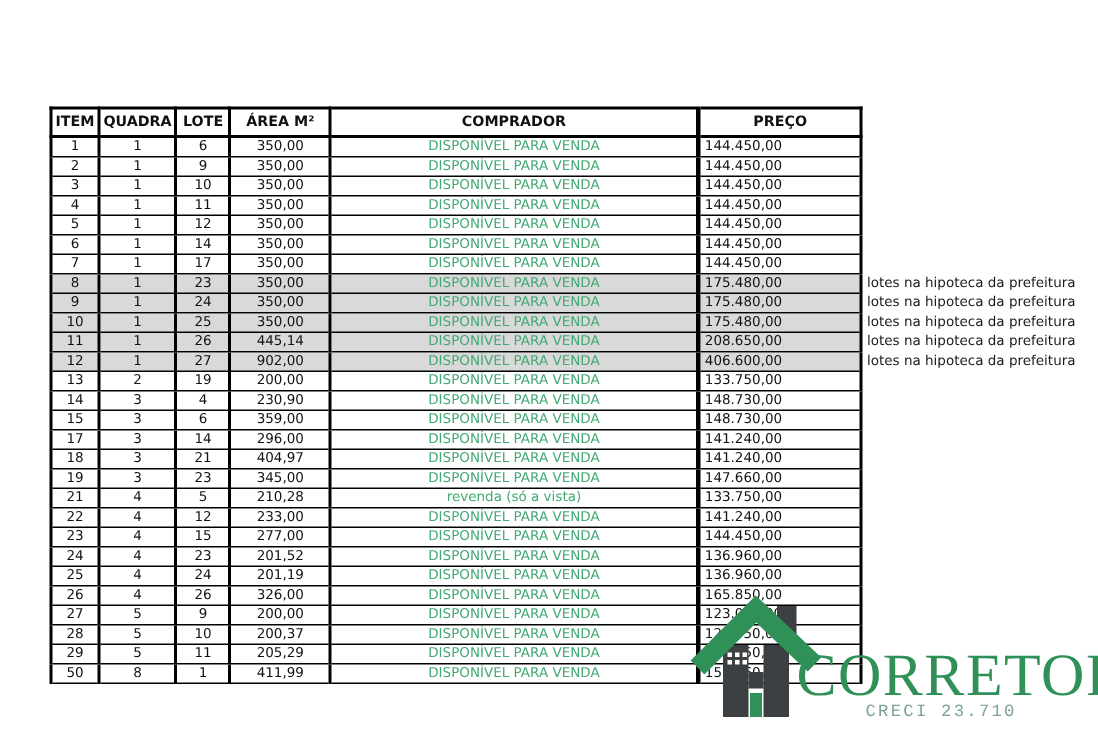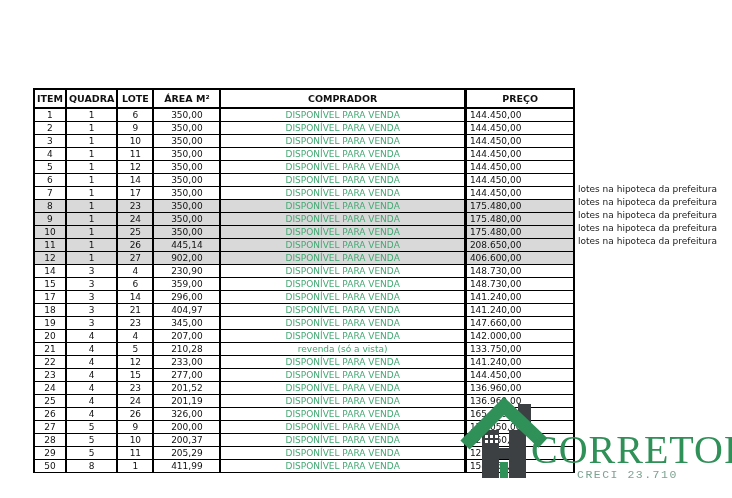--- a/index.html
+++ b/index.html
@@ -1,20 +1,20 @@
 <!DOCTYPE html>
 <html><head>
 <meta charset="utf-8">
 <style>
   html,body{margin:0;padding:0;background:#fff;}
   .page{position:relative;width:732px;height:498px;background:#ffffff;overflow:hidden;
         font-family:"DejaVu Sans","Liberation Sans",sans-serif;color:#111;}
   .title{position:absolute;left:135px;top:41px;font-size:11px;font-weight:bold;
          letter-spacing:.2px;color:#000;white-space:nowrap;}
-  table.sales{position:absolute;left:33px;top:88px;border-collapse:collapse;table-layout:fixed;
+  table.sales{position:absolute;left:33px;top:71px;border-collapse:collapse;table-layout:fixed;
               background:#fff;}
   table.sales th{border:2px solid #000;font-size:9.5px;font-weight:bold;height:17px;
                  padding:0 2px;text-align:center;background:#fff;white-space:nowrap;}
   table.sales td{border:1px solid #000;border-left-width:2px;border-right-width:2px;
                  font-size:9px;height:12px;line-height:12px;padding:0 3px;text-align:center;
                  white-space:nowrap;overflow:hidden;}
   table.sales td.c-preco,table.sales th.c-preco{border-left-width:3px;}
   table.sales td.c-preco{text-align:left;}
   table.sales tr.hl td{background:#d9d9d9;}
   .txt-green{color:#43a873;}
@@ -147,20 +147,28 @@
         </tr>
         <tr class="hl">
           <td>12</td>
           <td>1</td>
           <td>27</td>
           <td>902,00</td>
           <td class="txt-green">DISPONÍVEL PARA VENDA</td>
           <td class="c-preco">406.600,00</td>
         </tr>
         <tr>
+          <td>13</td>
+          <td>2</td>
+          <td>19</td>
+          <td>200,00</td>
+          <td class="txt-green">DISPONÍVEL PARA VENDA</td>
+          <td class="c-preco">133.750,00</td>
+        </tr>
+        <tr>
           <td>14</td>
           <td>3</td>
           <td>4</td>
           <td>230,90</td>
           <td class="txt-green">DISPONÍVEL PARA VENDA</td>
           <td class="c-preco">148.730,00</td>
         </tr>
         <tr>
           <td>15</td>
           <td>3</td>
@@ -185,28 +193,20 @@
           <td class="txt-green">DISPONÍVEL PARA VENDA</td>
           <td class="c-preco">141.240,00</td>
         </tr>
         <tr>
           <td>19</td>
           <td>3</td>
           <td>23</td>
           <td>345,00</td>
           <td class="txt-green">DISPONÍVEL PARA VENDA</td>
           <td class="c-preco">147.660,00</td>
-        </tr>
-        <tr>
-          <td>20</td>
-          <td>4</td>
-          <td>4</td>
-          <td>207,00</td>
-          <td class="txt-green">DISPONÍVEL PARA VENDA</td>
-          <td class="c-preco">142.000,00</td>
         </tr>
         <tr>
           <td>21</td>
           <td>4</td>
           <td>5</td>
           <td>210,28</td>
           <td class="txt-green">revenda (só a vista)</td>
           <td class="c-preco">133.750,00</td>
         </tr>
         <tr>

